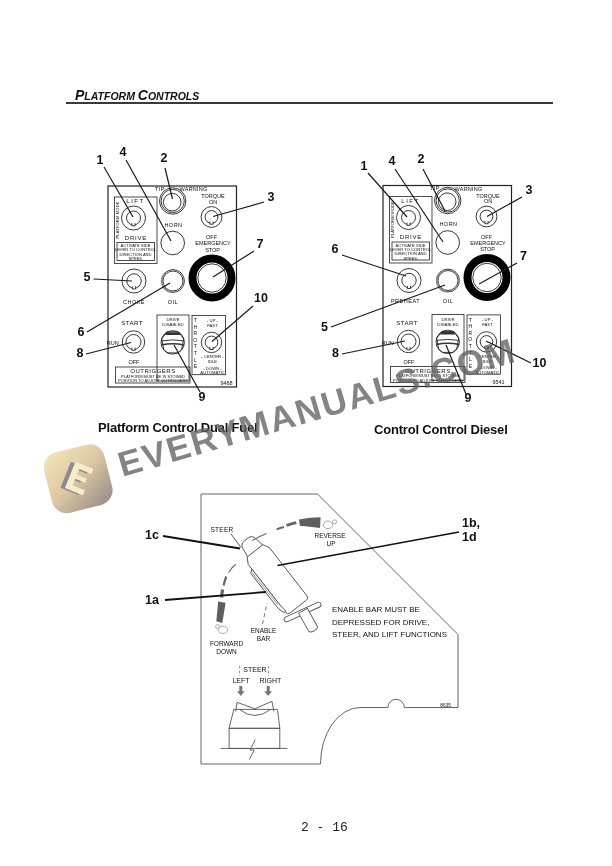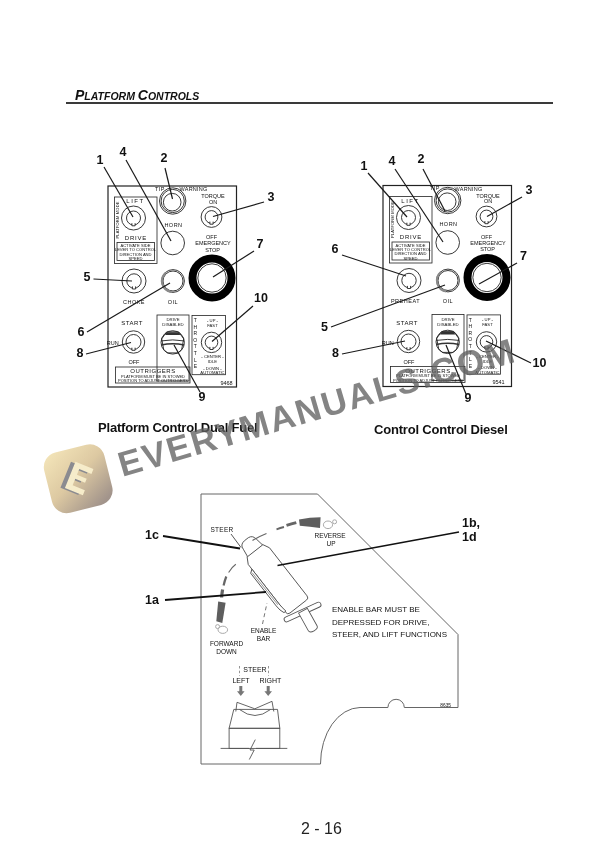--- a/index.html
+++ b/index.html
@@ -2,21 +2,21 @@
 <html><head>
 <meta charset="utf-8">
 <style>
 html,body{margin:0;padding:0;background:#fff;}
 #page{position:relative;width:612px;height:866px;background:#fff;overflow:hidden;font-family:"Liberation Sans",sans-serif;border-radius:9px;}
 #hdr{position:absolute;left:75px;top:85.5px;font-style:italic;font-weight:bold;color:#111;white-space:nowrap;}
 #hdr .big{font-size:14px;}
 #hdr .sm{font-size:10.5px;}
 #rule{position:absolute;left:66px;top:102.3px;width:487px;height:1.7px;background:#3a3a3a;}
 .cap{position:absolute;font-weight:bold;font-size:13px;letter-spacing:-0.2px;color:#111;white-space:nowrap;}
-#foot{position:absolute;left:301px;top:820px;font-size:16px;color:#222;}
+#foot{position:absolute;left:301px;top:820px;font-size:13px;color:#222;font-family:Liberation Mono, monospace;}
 #wmtext{position:absolute;left:122px;top:445px;font-weight:bold;font-size:35px;color:rgba(97,97,97,0.78);white-space:nowrap;transform:rotate(-16.3deg);transform-origin:0 31px;letter-spacing:1.8px;}
 #wmlogo{position:absolute;left:46px;top:447px;width:62px;height:62px;transform:rotate(-14deg);}
 </style>
 </head>
 <body>
 <div id="page">
   <div id="hdr"><span class="big">P</span><span class="sm">LATFORM </span><span class="big">C</span><span class="sm">ONTROLS</span></div>
   <div id="rule"></div>
   <svg id="art" width="612" height="866" viewBox="0 0 612 866" style="position:absolute;left:0;top:0;">
 <style>

